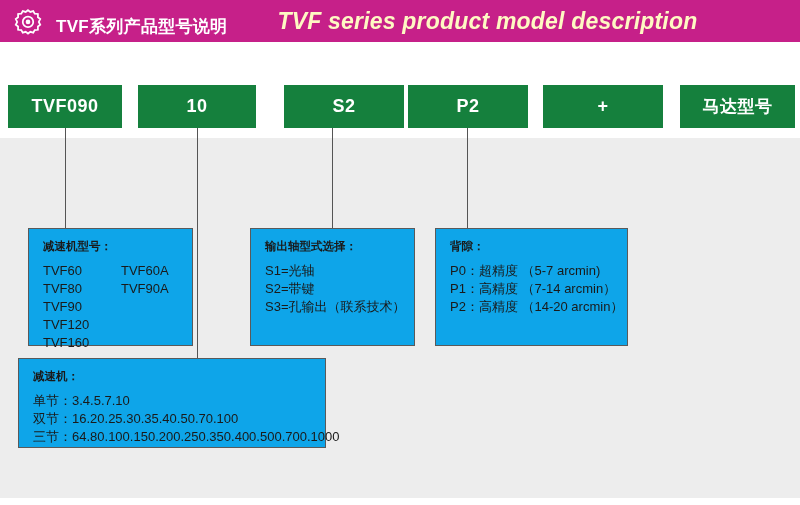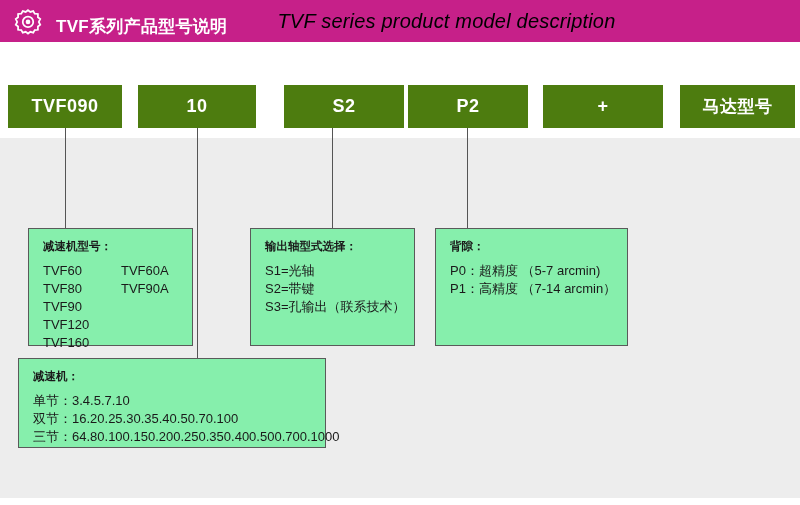--- a/index.html
+++ b/index.html
@@ -37,65 +37,65 @@
     margin-left: 14px;
     color: #ffffff;
     font-size: 17px;
     font-weight: bold;
     letter-spacing: 0.3px;
     white-space: nowrap;
     margin-top: 10px;
   }
   #header-title-en {
     margin-left: 50px;
-    color: #000000;
-    font-size: 20px;
-    font-weight: normal;
+    color: #fef9c3;
+    font-size: 23px;
+    font-weight: bold;
     font-style: italic;
     letter-spacing: 0.2px;
     white-space: nowrap;
   }
 
   
   #gray-canvas {
     position: absolute;
     left: 0;
     top: 138px;
     width: 800px;
     height: 360px;
     background: #EDEDED;
   }
 
   
   .code-box {
     position: absolute;
     top: 85px;
     height: 43px;
-    background: #4d7c0f;
+    background: #15803d;
     color: #ffffff;
     font-size: 18px;
     font-weight: bold;
     display: flex;
     align-items: center;
     justify-content: center;
     letter-spacing: 0.5px;
   }
   .code-box.cn { font-size: 17px; }
 
   
   .connector {
     position: absolute;
     width: 1px;
     background: #555555;
   }
 
   
   .info-box {
     position: absolute;
-    background: #86efac;
+    background: #0ea5e9;
     border: 1px solid #5a5a5a;
     box-sizing: border-box;
     padding: 10px 12px 20px 14px;
   }
   .info-title {
     font-size: 11.5px;
     font-weight: bold;
     color: #1a1a1a;
     margin-bottom: 8px;
     white-space: nowrap;
@@ -162,20 +162,21 @@
   <div class="info-title">输出轴型式选择：</div>
   <div class="info-line">S1=光轴</div>
   <div class="info-line">S2=带键</div>
   <div class="info-line">S3=孔输出（联系技术）</div>
 </div>
 
 <div class="info-box" style="left:435px;top:228px;width:193px;height:118px;">
   <div class="info-title">背隙：</div>
   <div class="info-line">P0：超精度 （5-7 arcmin)</div>
   <div class="info-line">P1：高精度 （7-14 arcmin）</div>
+  <div class="info-line">P2：高精度 （14-20 arcmin）</div>
 </div>
 
 <div class="info-box" style="left:18px;top:358px;width:308px;height:90px;">
   <div class="info-title">减速机：</div>
   <div class="info-line">单节：3.4.5.7.10</div>
   <div class="info-line">双节：16.20.25.30.35.40.50.70.100</div>
   <div class="info-line">三节：64.80.100.150.200.250.350.400.500.700.1000</div>
 </div>
 
 </body></html>

